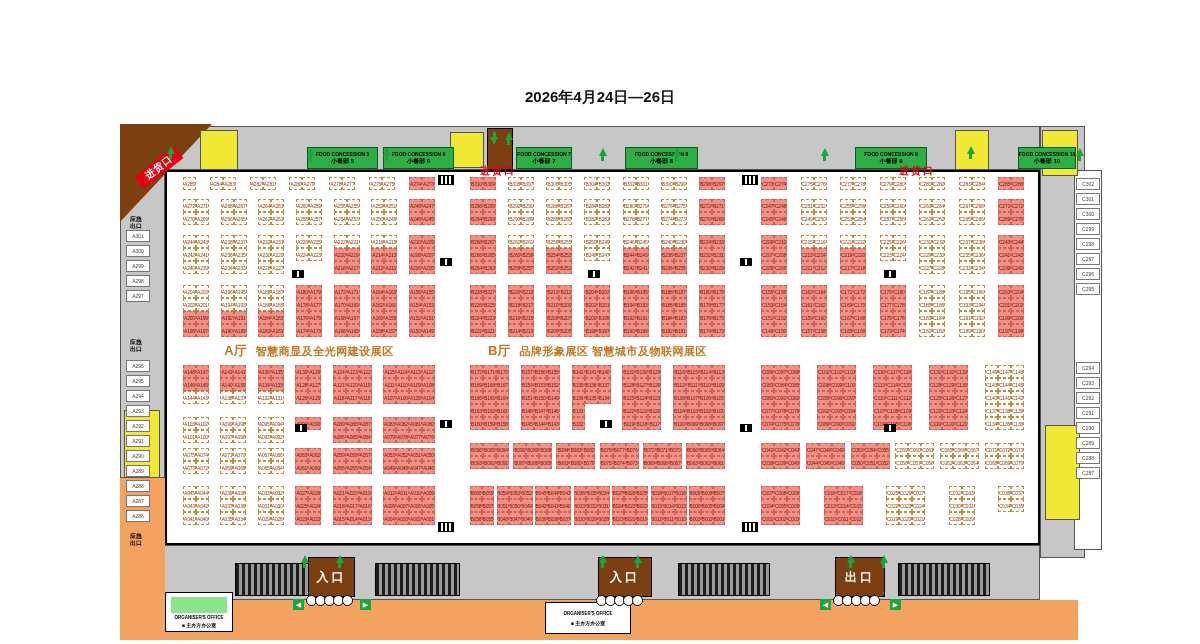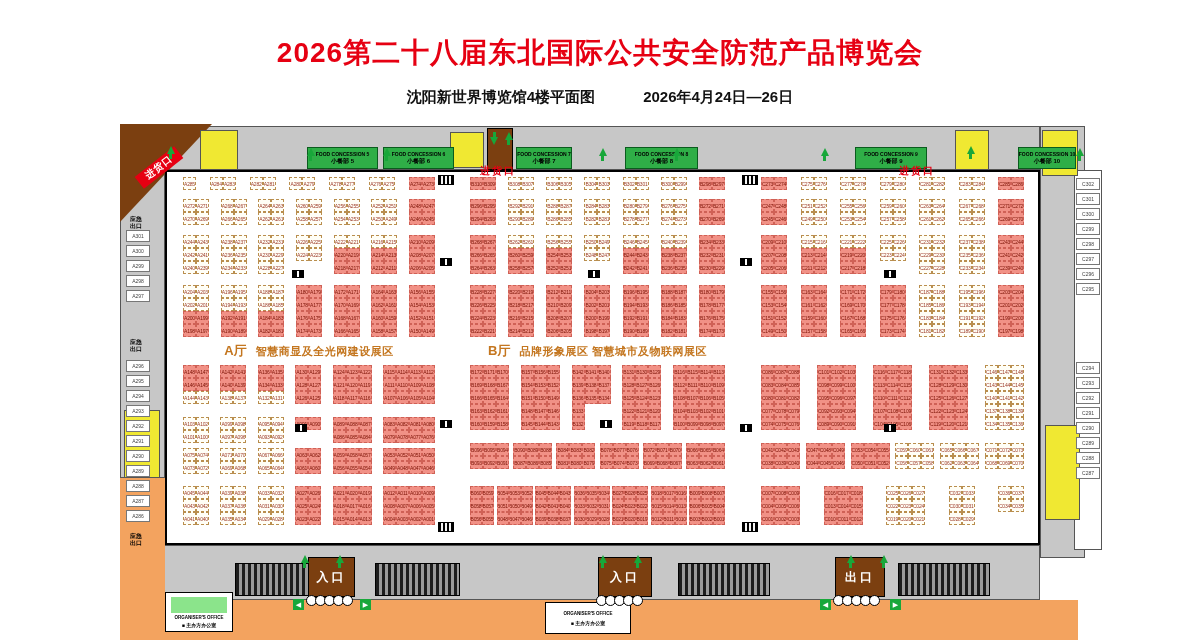--- a/index.html
+++ b/index.html
@@ -43,23 +43,21 @@
   .arrow .stem{width:3px;height:5px;background:#18a73a;margin:0 auto;}
   .arrow.down{transform:rotate(180deg);}
   .circ-row{position:absolute;display:flex;z-index:6;}
   .circ{width:11px;height:11px;border:1.5px solid #000;border-radius:50%;background:#fff;margin-right:-2px;box-sizing:border-box;}
   .abox{position:absolute;width:11px;height:11px;background:#18a73a;color:#fff;font-size:7px;line-height:11px;text-align:center;z-index:7;}
 </style>
 </head>
 <body>
 
 <div class="page">
-  <div class="title">2026第二十八届东北国际公共安全防范产品博览会</div>
   <div class="subtitle">
-    <span>沈阳新世界博览馆4楼平面图</span>
     <span>2026年4月24日—26日</span>
   </div>
 
   <div id="map">
 
     <div class="gray" style="left:28px;top:8px;width:892px;height:44px"></div>
     <div class="gray" style="left:0;top:8px;width:45px;height:352px"></div>
     <div class="gray" style="left:920px;top:8px;width:45px;height:432px"></div>
     <div class="gray" style="left:28px;top:427px;width:892px;height:55px"></div>
     <div class="orange" style="left:0;top:360px;width:45px;height:162px"></div>

